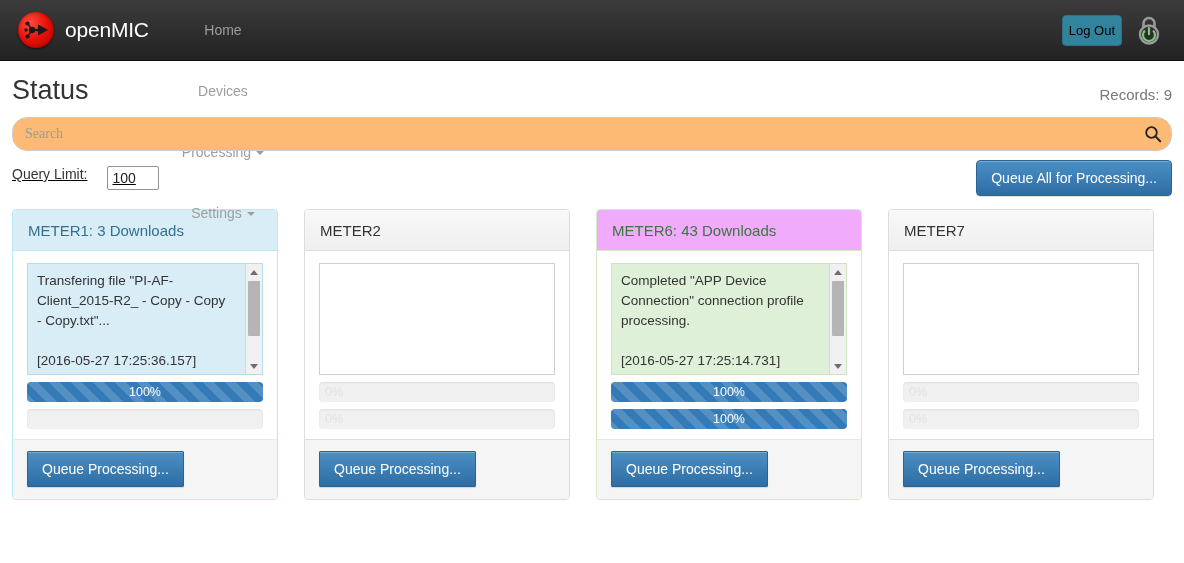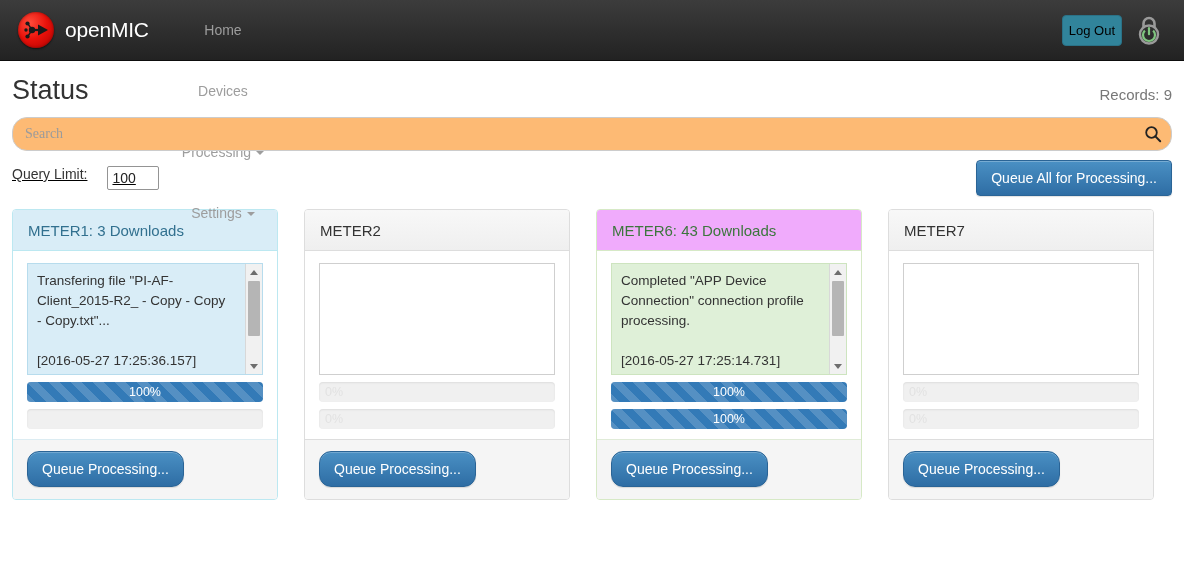--- a/index.html
+++ b/index.html
@@ -293,21 +293,21 @@
     border-top: 1px solid #dddddd;
     background: #f5f5f5;
     padding: 11px 14px 12px 14px;
   }
   .card.state-info .card-foot { border-top-color: #dcecf2; }
   .card.state-ok   .card-foot { border-top-color: #e0ebd8; }
 
   .btn-queue {
     background: linear-gradient(to bottom, #4a90c4 0%, #2e6da4 100%);
     border: 1px solid #2a6496;
-    border-radius: 12px;
+    border-radius: 1px;
     color: #fff;
     font-size: 14px;
     padding: 9px 14px;
     cursor: pointer;
     font-family: "Liberation Sans", sans-serif;
     box-shadow: inset 0 1px 0 rgba(255,255,255,.22), 0 1px 1px rgba(0,0,0,.12);
   }
 </style>
 </head>
 <body>

